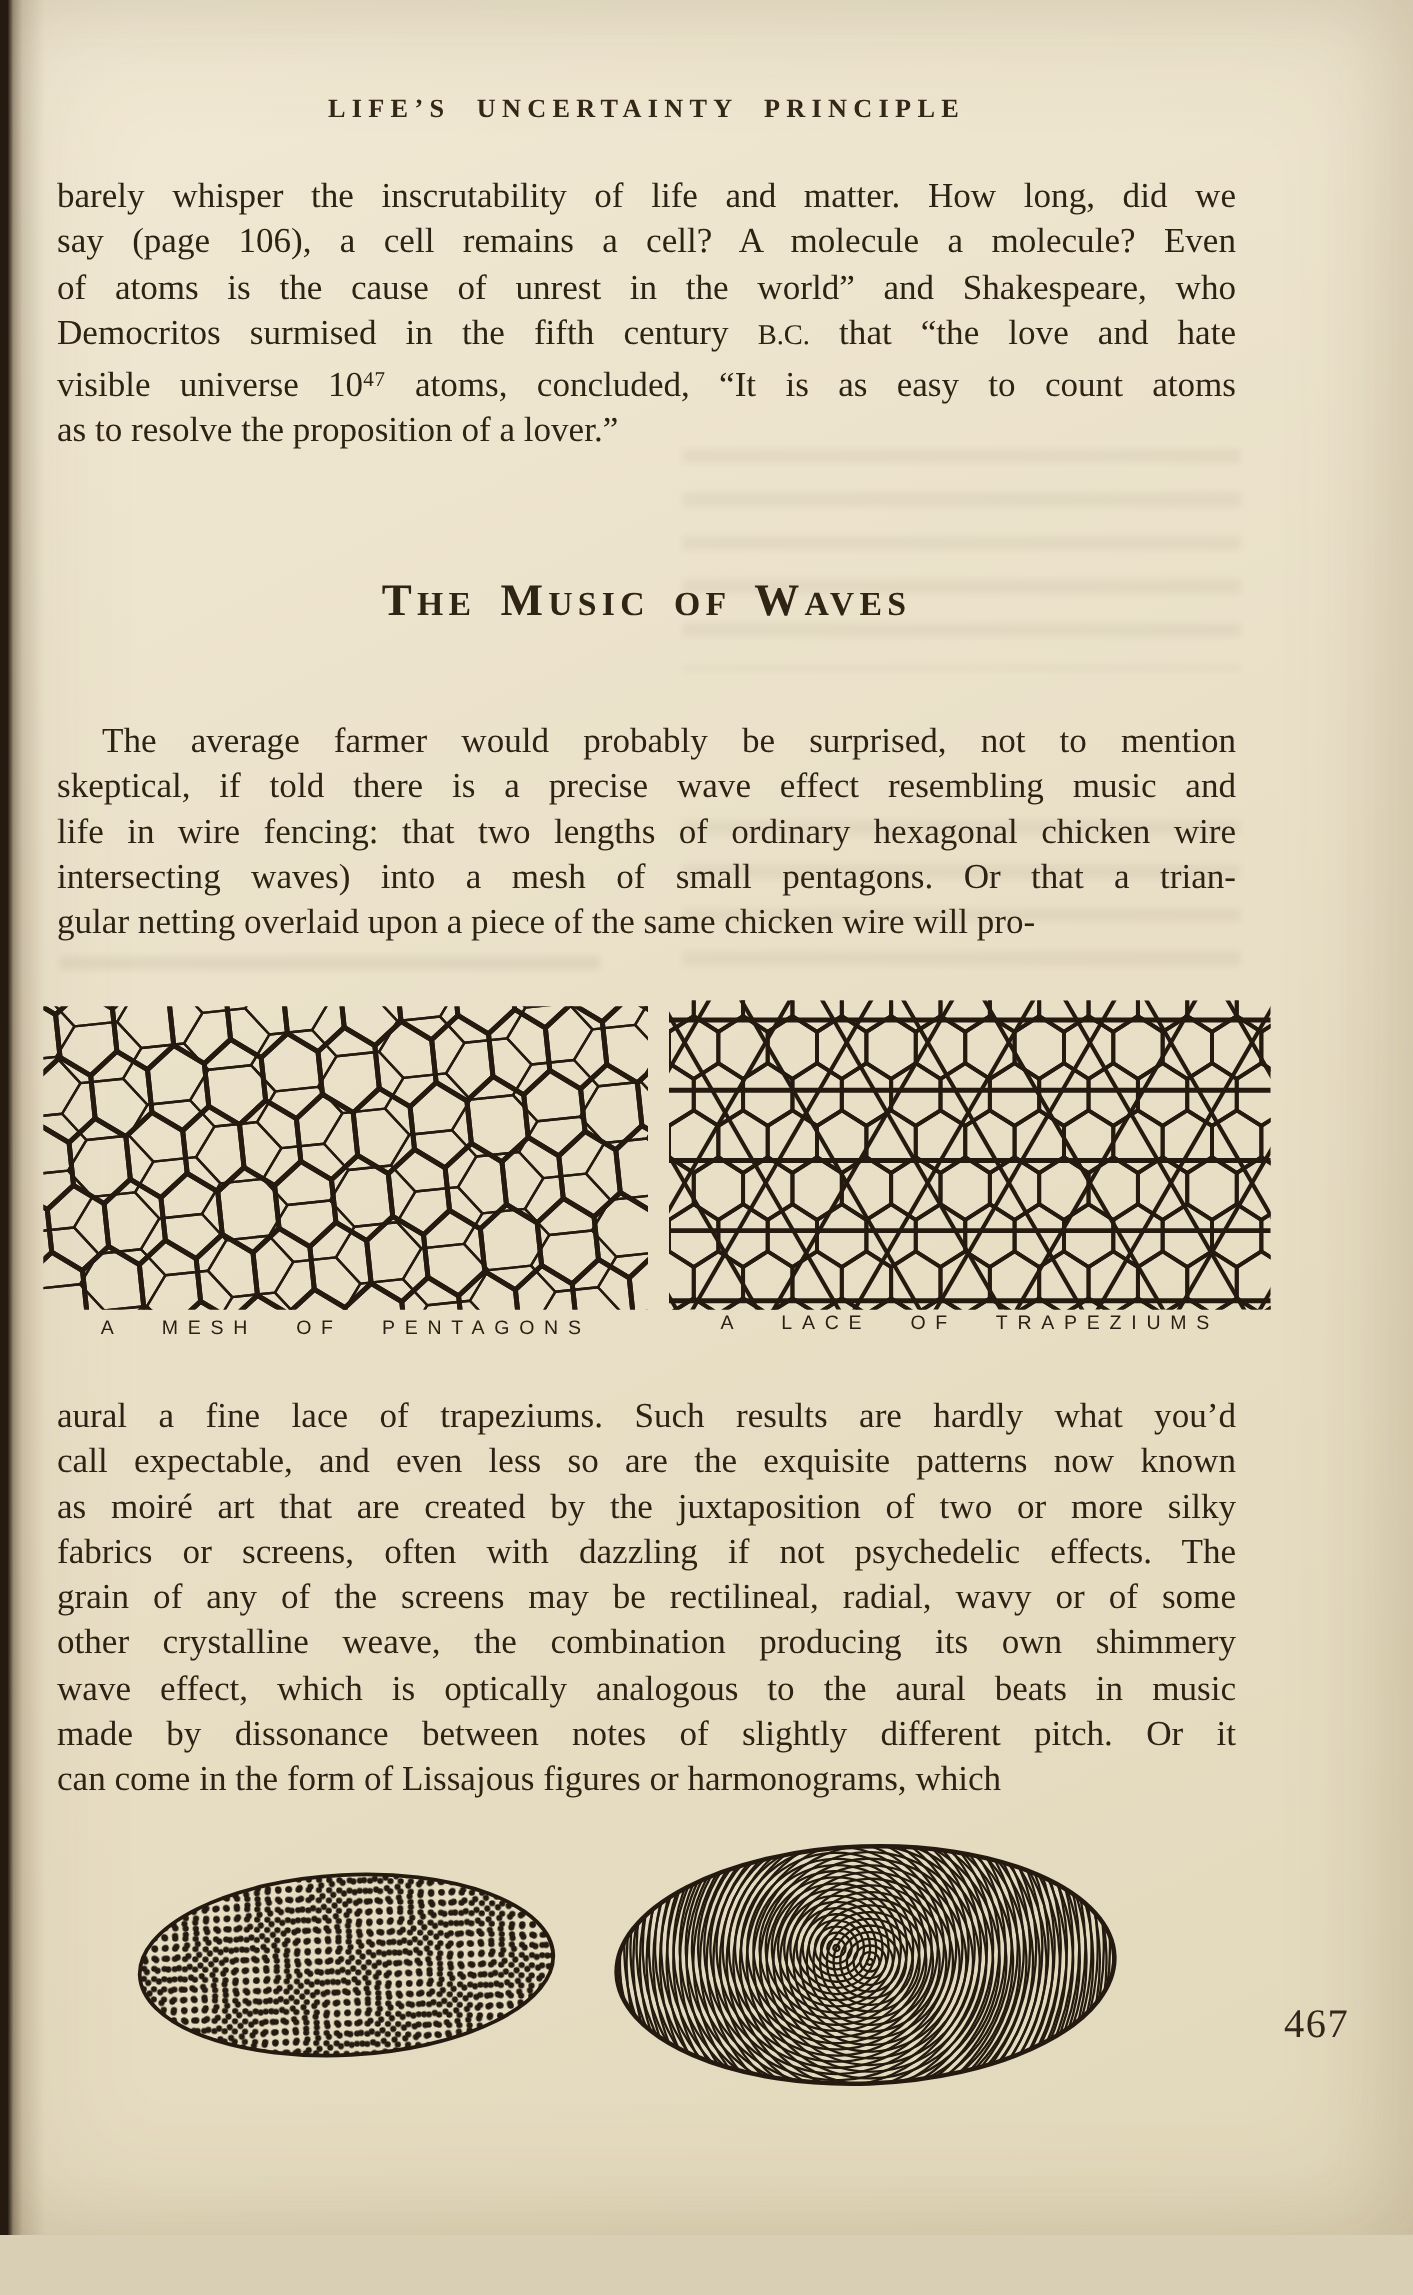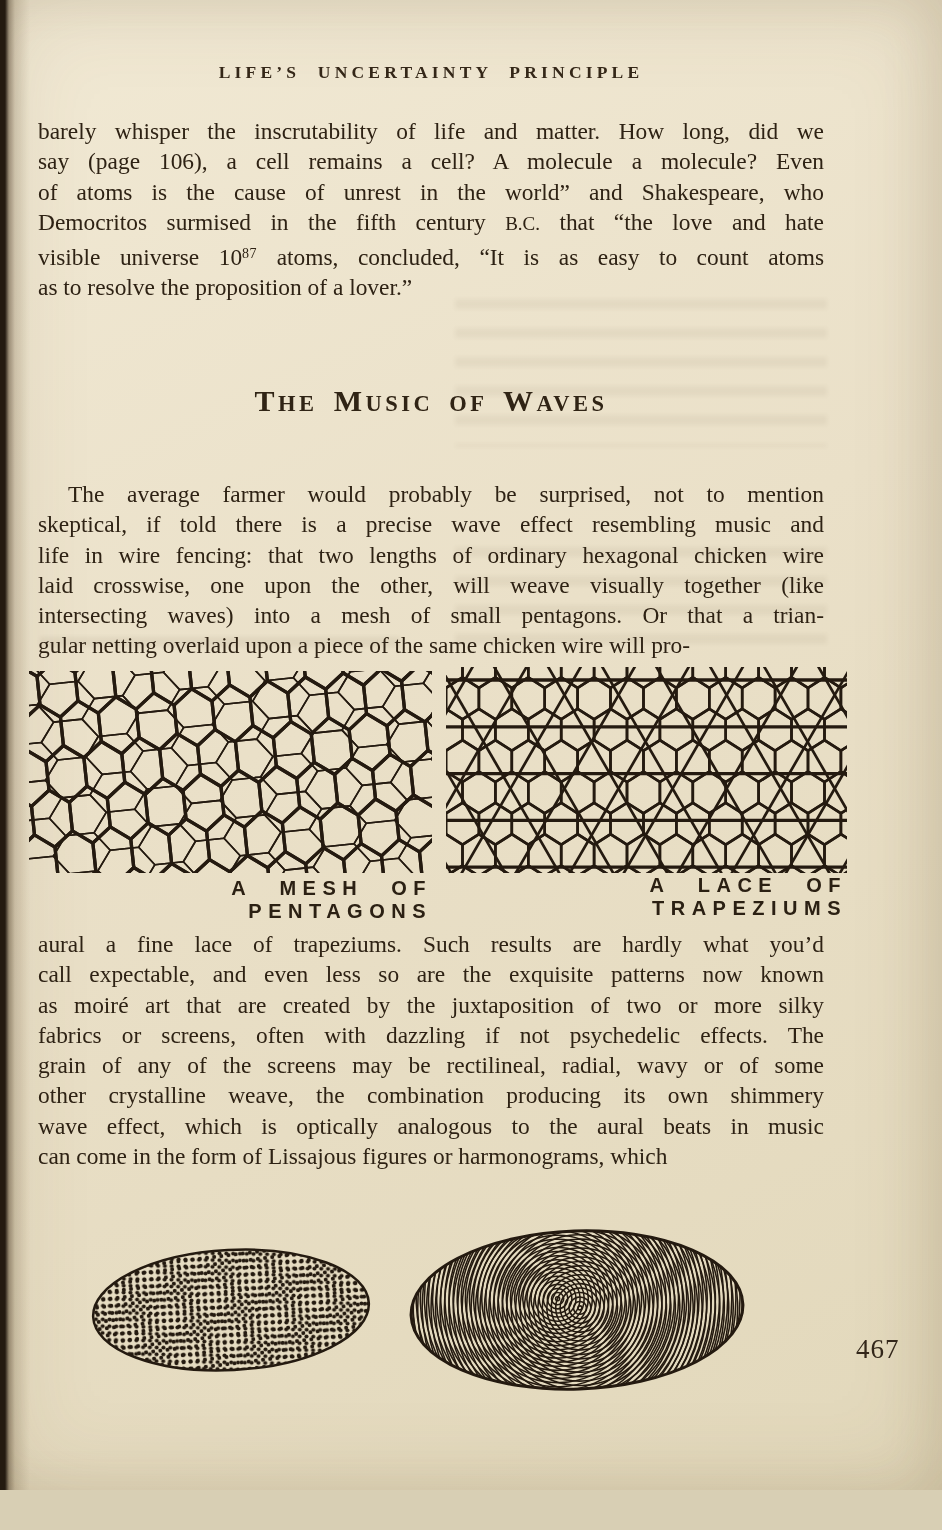--- a/index.html
+++ b/index.html
@@ -21,21 +21,21 @@
   .run-sup{font-size:14px;vertical-align:7px;letter-spacing:.5px;}
   .run-sc{font-size:19px;}
   .section-heading{position:absolute;top:383px;left:38px;width:786px;text-align:center;
     color:#302415;letter-spacing:3.5px;word-spacing:7px;line-height:36px;font-weight:bold;}
   .run-cap{font-size:30px;font-weight:bold;}
   .run-sc2{font-size:22.5px;font-weight:bold;}
   .figure{position:absolute;}
   .fig-mesh1{left:29px;top:671px;width:403px;height:202px;}
   .fig-mesh2{left:446px;top:667px;width:401px;height:206px;}
   .fig-caption{position:absolute;font-family:"Liberation Sans","DejaVu Sans",sans-serif;
-    font-size:20px;font-weight:bold;letter-spacing:6.5px;word-spacing:16px;color:#2b2013;text-align:right;}
+    font-size:13px;font-weight:normal;letter-spacing:6.5px;word-spacing:16px;color:#2b2013;text-align:center;}
   .cap1{left:29px;width:403px;top:877px;}
   .cap2{left:446px;width:401px;top:874px;}
   .fig-dots{left:90px;top:1247px;width:282px;height:126px;transform:rotate(-3deg);}
   .fig-rings{left:408px;top:1228px;width:338px;height:164px;transform:rotate(-2deg);}
   .page-number{position:absolute;left:856px;top:1334px;font-size:27px;color:#33271a;letter-spacing:1px;}
   .ghost{position:absolute;opacity:.055;filter:blur(2px);
     background:repeating-linear-gradient(to bottom,rgba(70,50,25,0) 0 7px,rgba(70,50,25,.9) 7px 17px,rgba(70,50,25,0) 17px 29px);}
   .g1{left:455px;top:292px;width:372px;height:155px;}
   .g2{left:455px;top:540px;width:372px;height:118px;}
   .g3{left:40px;top:630px;width:360px;height:26px;opacity:.07;}
@@ -50,31 +50,30 @@
   <div class="ghost g2"></div>
   <div class="ghost g3"></div>
 
   <div class="running-header">LIFE’S UNCERTAINTY PRINCIPLE</div>
 
   <div class="para p1">
       <div class="line"><span class="run-plain">barely whisper the inscrutability of life and matter.  How long, did we</span></div>
       <div class="line"><span class="run-plain">say (page 106), a cell remains a cell?  A molecule a molecule?  Even</span></div>
       <div class="line"><span class="run-plain">of atoms is the cause of unrest in the world” and Shakespeare, who</span></div>
       <div class="line"><span class="run-plain">Democritos surmised in the fifth century </span><span class="run-sc">B.C.</span><span class="run-plain"> that “the love and hate</span></div>
-      <div class="line"><span class="run-plain">visible universe 10</span><span class="run-sup">87</span><span class="run-plain"> atoms, concluded, “It is as easy to count atoms</span></div>
+      <div class="line"><span class="run-plain">visible universe 10</span><span class="run-sup">47</span><span class="run-plain"> atoms, concluded, “It is as easy to count atoms</span></div>
       <div class="line last"><span class="run-plain">as to resolve the proposition of a lover.”</span></div>
     </div>
 
   <div class="section-heading"><span class="run-cap">T</span><span class="run-sc2">HE </span><span class="run-cap">M</span><span class="run-sc2">USIC OF </span><span class="run-cap">W</span><span class="run-sc2">AVES</span></div>
 
   <div class="para p2">
       <div class="line"><span class="run-plain">The average farmer would probably be surprised, not to mention</span></div>
       <div class="line"><span class="run-plain">skeptical, if told there is a precise wave effect resembling music and</span></div>
       <div class="line"><span class="run-plain">life in wire fencing: that two lengths of ordinary hexagonal chicken wire</span></div>
-      <div class="line"><span class="run-plain">laid crosswise, one upon the other, will weave visually together (like</span></div>
       <div class="line"><span class="run-plain">intersecting waves) into a mesh of small pentagons.  Or that a trian-</span></div>
       <div class="line last"><span class="run-plain">gular netting overlaid upon a piece of the same chicken wire will pro-</span></div>
     </div>
 
   <div class="figure fig-mesh1" id="figMesh1"><svg viewBox="0 0 403 202" width="403" height="202">
         <defs>
           <clipPath id="cm1">
             <rect x="0" y="0" width="403" height="202"></rect>
           </clipPath>
         </defs>
@@ -955,20 +954,21 @@
   <div class="fig-caption cap2">A LACE OF TRAPEZIUMS</div>
 
   <div class="para p3">
       <div class="line"><span class="run-plain">aural a fine lace of trapeziums.  Such results are hardly what you’d</span></div>
       <div class="line"><span class="run-plain">call expectable, and even less so are the exquisite patterns now known</span></div>
       <div class="line"><span class="run-plain">as moiré art that are created by the juxtaposition of two or more silky</span></div>
       <div class="line"><span class="run-plain">fabrics or screens, often with dazzling if not psychedelic effects.  The</span></div>
       <div class="line"><span class="run-plain">grain of any of the screens may be rectilineal, radial, wavy or of some</span></div>
       <div class="line"><span class="run-plain">other crystalline weave, the combination producing its own shimmery</span></div>
       <div class="line"><span class="run-plain">wave effect, which is optically analogous to the aural beats in music</span></div>
+      <div class="line"><span class="run-plain">made by dissonance between notes of slightly different pitch.  Or it</span></div>
       <div class="line last"><span class="run-plain">can come in the form of Lissajous figures or harmonograms, which</span></div>
     </div>
 
   <div class="figure fig-dots" id="figDots"><svg viewBox="0 0 282 126" width="282" height="126">
         <defs>
           <pattern id="pdA" width="6.8" height="6.8" patternUnits="userSpaceOnUse" patternTransform="rotate(4)">
             <circle cx="3.4" cy="3.4" r="2.05" fill="#241a10"></circle>
           </pattern>
           <pattern id="pdB" width="7.2" height="7.2" patternUnits="userSpaceOnUse" patternTransform="rotate(-4)">
             <circle cx="3.6" cy="3.6" r="2.05" fill="#241a10"></circle>

